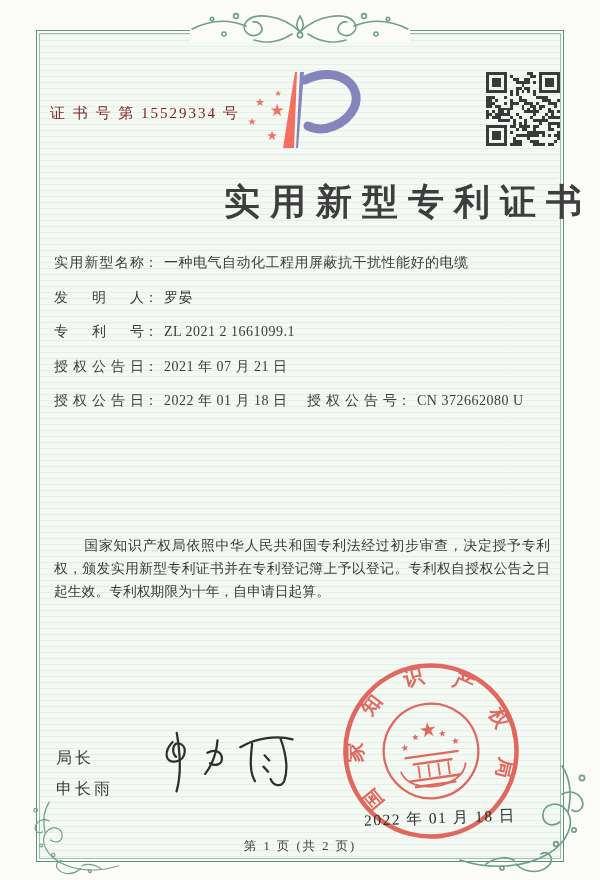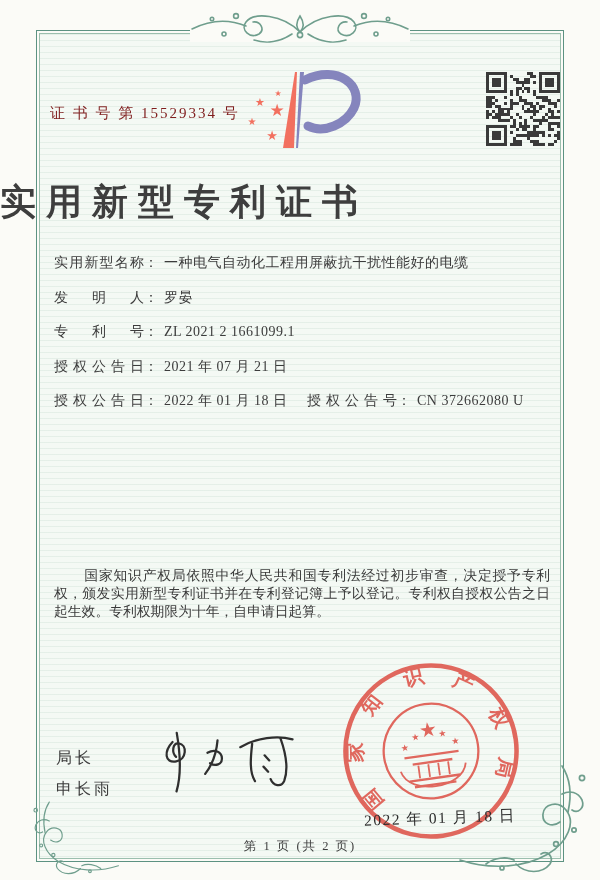--- a/index.html
+++ b/index.html
@@ -22,31 +22,31 @@
   }
   .orn{position:absolute;z-index:3;}
   .orn-top{left:148px;top:4px;width:304px;height:50px;}
   .orn-bl{left:2px;top:798px;width:142px;height:80px;transform:scaleX(-1);}
   .orn-br{left:456px;top:760px;width:142px;height:118px;}
   
   .abs{position:absolute;z-index:5;}
   .cert-no{left:50px;top:72px;font-size:15px;letter-spacing:2px;color:#7f1d1d;margin-top:32px;}
   .logo{left:226px;top:66px;}
   .qr{left:486px;top:72px;}
-  .title{left:0;right:8px;top:178px;text-align:left;font-size:36px;font-weight:700;
+  .title{left:0;right:8px;top:178px;text-align:right;font-size:36px;font-weight:700;
          letter-spacing:10px;color:#3e3e3e;border-radius:12px;}
   .fields{left:54px;top:254px;right:48px;font-size:14px;}
   .row{margin-bottom:16.5px;white-space:nowrap;}
   .lab{display:inline-block;width:90px;text-align:justify;text-align-last:justify;
        vertical-align:bottom;}
   .col{display:inline-block;margin-right:6px;}
   .val{letter-spacing:.5px;}
   .g2{margin-left:16px;}
-  .paras{left:54px;right:50px;top:534px;font-size:13.8px;line-height:18px;
-         text-align:justify;color:#3a3a3a;margin-top:33px;}
+  .paras{left:54px;right:50px;top:534px;font-size:13.8px;line-height:23px;
+         text-align:justify;color:#3a3a3a;}
   .paras p{margin:0;text-indent:2.2em;}
   .signer{left:56px;top:742px;font-size:16px;letter-spacing:3px;line-height:31px;}
   .sig{left:152px;top:728px;}
   .seal-wrap{left:340px;top:660px;width:182px;height:182px;z-index:4;
              transform:rotate(-8deg);opacity:.85;}
   .seal-date{left:364px;top:808px;font-size:15.5px;letter-spacing:1.5px;color:#2e2e2e;
              transform:rotate(-2deg);z-index:6;}
   .footer{left:0;right:0;top:838px;text-align:center;font-size:12.5px;letter-spacing:2px;z-index:6;}
 </style>
 </head>

